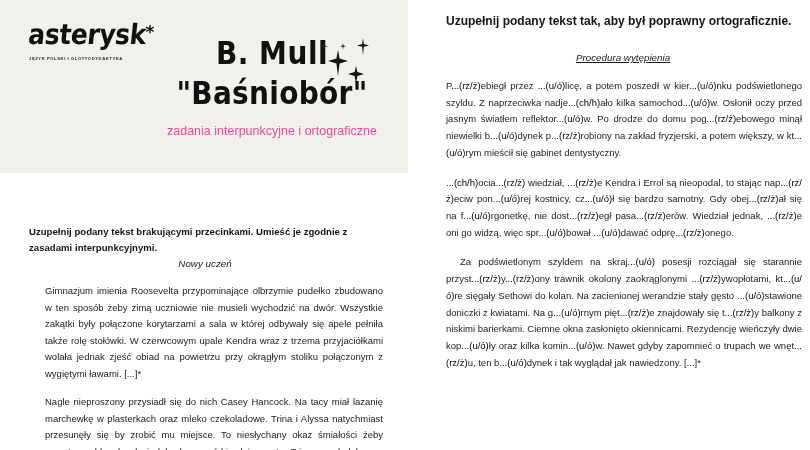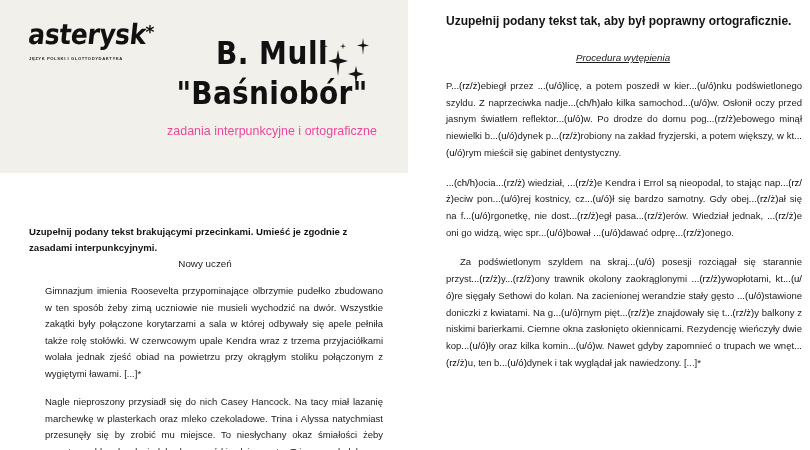--- a/index.html
+++ b/index.html
@@ -130,20 +130,21 @@
     color: #141414;
     letter-spacing: 0.01px;
     margin-top: 24px;
   }
   .subtitle-italic {
     position: absolute;
     left: 29px;
     top: 258px;
     width: 352px;
     text-align: center;
+    font-style: italic;
     font-size: 9.8px;
     color: #1a1a1a;
   }
   .body-left {
     position: absolute;
     left: 29px;
     top: 283px;
     width: 354px;
     font-size: 9.5px;
     line-height: 1.74;

